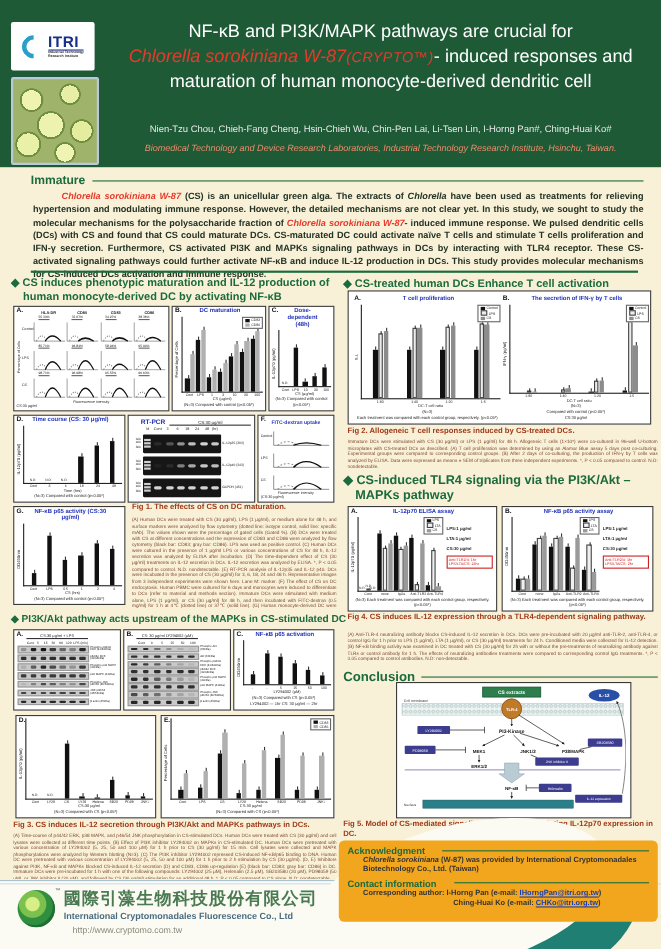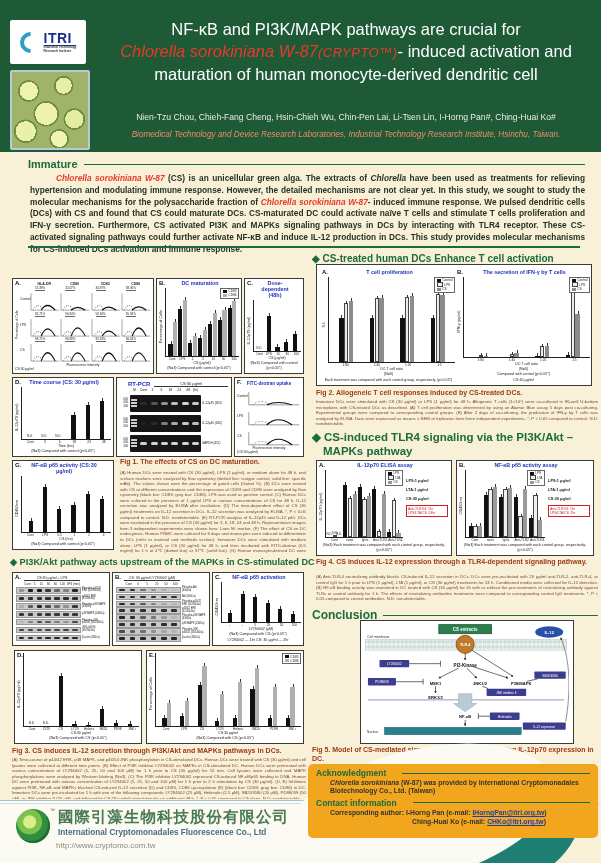--- a/index.html
+++ b/index.html
@@ -148,21 +148,21 @@
   .email{color:#1a3fb0;text-decoration:underline;}
   
   #footer{position:absolute;left:0;top:800px;width:546px;height:63px;background:#fbfbf3;border-top:1px solid #a9c2d2;}
   #footer-line2{position:absolute;left:0;top:2px;width:601px;border-top:1px solid #cfdde6;}
   #cryptomo-logo{position:absolute;left:16px;top:8px;width:34px;height:34px;border-radius:50%;
     background:radial-gradient(circle at 40% 38%, #d8ee86 0 6px, #7cc14e 7px 12px, #2f8f3f 13px 17px);
     box-shadow:inset -2px -2px 0 #1f6f35;}
   #cryptomo-tm{position:absolute;left:50px;top:6px;font-size:5px;color:#555;}
   #footer-zh{position:absolute;left:58px;top:6px;font-size:15.5px;font-weight:bold;color:#4a7a52;letter-spacing:1px;}
   #footer-en{position:absolute;left:58px;top:27px;font-size:8.2px;font-weight:bold;color:#4a6c82;}
-  #footer-url{position:absolute;left:56px;top:40px;font-size:8px;color:#8a8a7a;}
+  #footer-url{position:absolute;left:66px;top:40px;font-size:8px;color:#8a8a7a;}
   #swoosh{position:absolute;right:-36px;bottom:-46px;width:270px;height:130px;background:#1f7f72;border-radius:50%;transform:rotate(-14deg);z-index:1;}
   #swoosh::before{content:'';position:absolute;left:-26px;top:-36px;width:280px;height:130px;background:#fbfbf3;border-radius:50%;}
   svg text{font-family:"Liberation Sans",sans-serif;}
 </style>
 </head>
 <body>
 
 <div id="poster">
 
   <div id="header">
@@ -170,36 +170,37 @@
       <div id="itri-swoosh"></div>
       <div id="itri-text">
         <div id="itri-name">ITRI</div>
         <div id="itri-sub">Industrial Technology
 Research Institute</div>
       </div>
     </div>
     <div id="algae"></div>
     <div id="title">
       <div class="t-line">NF-κB and PI3K/MAPK pathways are crucial for</div>
-      <div class="t-line"><span class="red-it">Chlorella sorokiniana W-87</span><span class="crypto">(CRYPTO™)</span><span>- induced activation and</span></div>
+      <div class="t-line"><span class="red-it">Chlorella sorokiniana W-87</span><span class="crypto">(CRYPTO™)</span><span>- induced responses and</span></div>
       <div class="t-line">maturation of human monocyte-derived dendritic cell</div>
     </div>
     <div id="authors">Nien-Tzu Chou, Chieh-Fang Cheng, Hsin-Chieh Wu, Chin-Pen Lai, Li-Tsen Lin, I-Horng Pan#, Ching-Huai Ko#</div>
     <div id="affil">Biomedical Technology and Device Research Laboratories, Industrial Technology Research Institute, Hsinchu, Taiwan.</div>
   </div>
 
   <div id="abstract-head" class="rule-head">
     <span>Immature</span>
       <span class="rule"></span>
   </div>
   <div id="abstract-text">
     <span class="ind"></span><span class="red-it">Chlorella sorokiniana W-87</span><span> (CS) is an unicellular green alga. The extracts of </span><i>Chlorella</i><span> have been used as treatments for relieving hypertension and modulating immune response. However, the detailed mechanisms are not clear yet. In this study, we sought to study the molecular mechanisms for the polysaccharide fraction of </span><span class="red-it">Chlorella sorokiniana W-87</span><span>- induced immune response. We pulsed dendritic cells (DCs) with CS and found that CS could maturate DCs. CS-maturated DC could activate naïve T cells and stimulate T cells proliferation and IFN-γ secretion. Furthermore, CS activated PI3K and MAPKs signaling pathways in DCs by interacting with TLR4 receptor. These CS-activated signaling pathways could further activate NF-κB and induce IL-12 production in DCs. This study provides molecular mechanisms for CS-induced DCs activation and immune response.</span>
   </div>
   <div id="divider"></div>
 
+  <div id="sec-left1" class="sec-head">◆ CS induces phenotypic maturation and IL-12 production of  human monocyte-derived DC by activating NF-κB</div>
   <div id="sec-left2" class="sec-head">◆ PI3K/Akt pathway acts upstream of the MAPKs in CS-stimulated DC</div>
   <div id="sec-right1" class="sec-head">◆ CS-treated human DCs Enhance T cell activation</div>
   <div id="sec-right2" class="sec-head">◆ CS-induced TLR4 signaling via the PI3K/Akt –MAPKs pathway</div>
 
   <div id="fig1A" class="panel flow">
       <div class="ch-panel">A.</div>
       <div class="flow-cols">
         <div class="flow-colh">HLA-DR</div>
         <div class="flow-colh">CD80</div>
         <div class="flow-colh">CD83</div>

